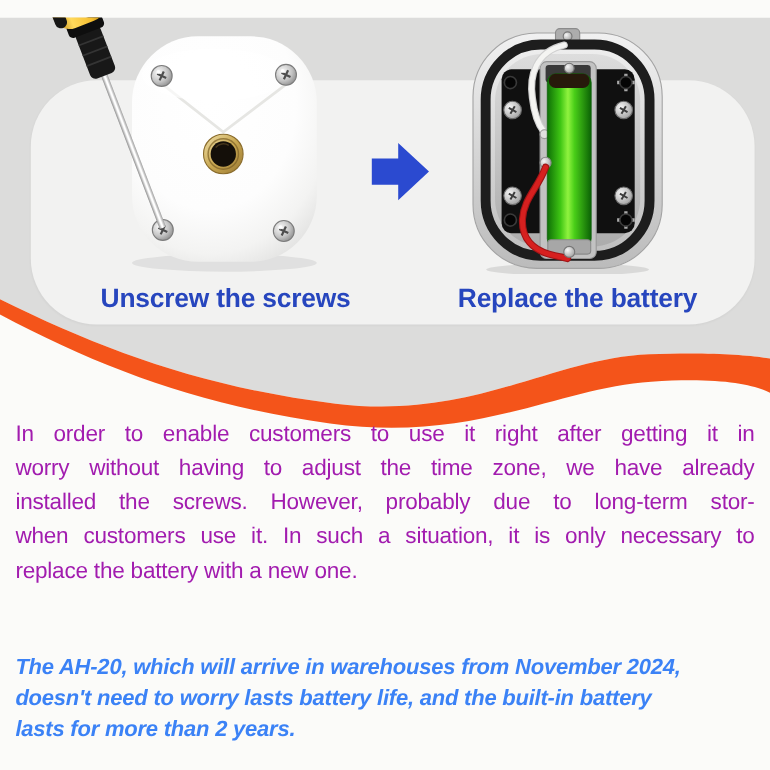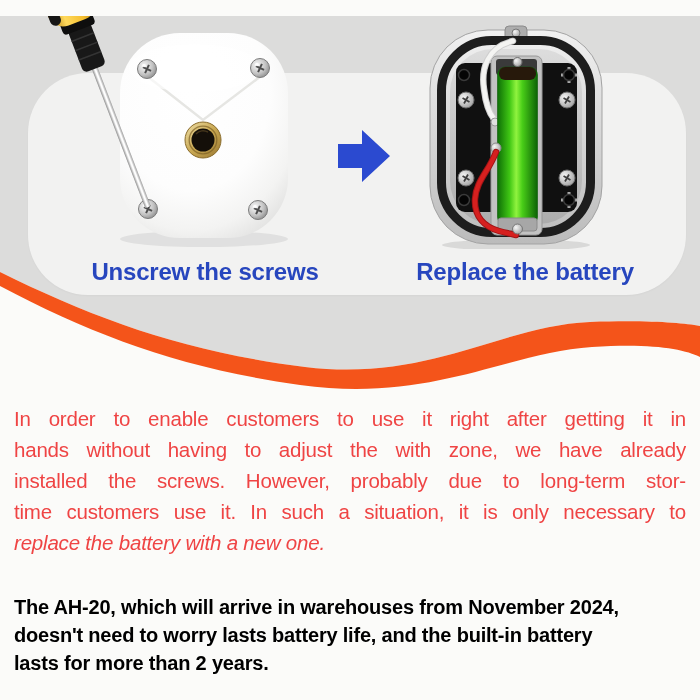--- a/index.html
+++ b/index.html
@@ -17,28 +17,28 @@
   .dev-left{left:45px;top:0;width:260px;height:235px;}
   .dev-right{left:425px;top:5px;width:180px;height:228px;}
   .arrow{position:absolute;left:332px;top:106px;width:64px;height:64px;display:block;}
   .step-label{
     position:absolute;top:241px;height:30px;line-height:30px;
     font-size:24px;font-weight:bold;letter-spacing:-0.2px;
     color:#2746BE;text-align:center;
   }
   .label-left{left:45px;width:320px;}
   .label-right{left:400px;width:250px;}
-  .article{position:absolute;left:14px;top:379px;width:672px;color:#ef4444;margin-top:24px;}
+  .article{position:absolute;left:14px;top:379px;width:672px;color:#a21caf;}
   .article .ln{
     height:31px;line-height:31px;font-size:20.5px;letter-spacing:-0.2px;
     text-align:justify;text-align-last:justify;text-justify:inter-word;
     overflow:hidden;white-space:normal;
   }
-  .article .ln:last-child{text-align-last:left;font-style:italic;}
-  .note{position:absolute;left:14px;top:593px;width:680px;color:#000000;}
+  .article .ln:last-child{text-align-last:left;}
+  .note{position:absolute;left:14px;top:593px;width:680px;color:#3b82f6;font-style:italic;}
   .note .hn{
     height:28px;line-height:28px;font-size:20px;font-weight:bold;
     letter-spacing:-0.2px;white-space:nowrap;overflow:hidden;
   }
 </style>
 </head>
 <body>
 
 <div class="page">
 
@@ -193,23 +193,23 @@
     <svg class="arrow" viewBox="0 0 64 64">
       <polygon points="6,22 30,22 30,8 58,34 30,60 30,46 6,46" fill="#2B4AD0"></polygon>
     </svg>
 
     <div class="step-label label-left">Unscrew the screws</div>
     <div class="step-label label-right">Replace the battery</div>
   </div>
 
   <div class="article">
     <div class="ln">In order to enable customers to use it right after getting it in</div>
-    <div class="ln">hands without having to adjust the with zone, we have already</div>
+    <div class="ln">worry without having to adjust the time zone, we have already</div>
     <div class="ln">installed the screws. However, probably due to long-term stor-</div>
-    <div class="ln">time customers use it. In such a situation, it is only necessary to</div>
+    <div class="ln">when customers use it. In such a situation, it is only necessary to</div>
     <div class="ln">replace the battery with a new one.</div>
   </div>
 
   <div class="note">
     <div class="hn">The AH-20, which will arrive in warehouses from November 2024,</div>
     <div class="hn">doesn't need to worry lasts battery life, and the built-in battery</div>
     <div class="hn">lasts for more than 2 years.</div>
   </div>
 
 </div>

